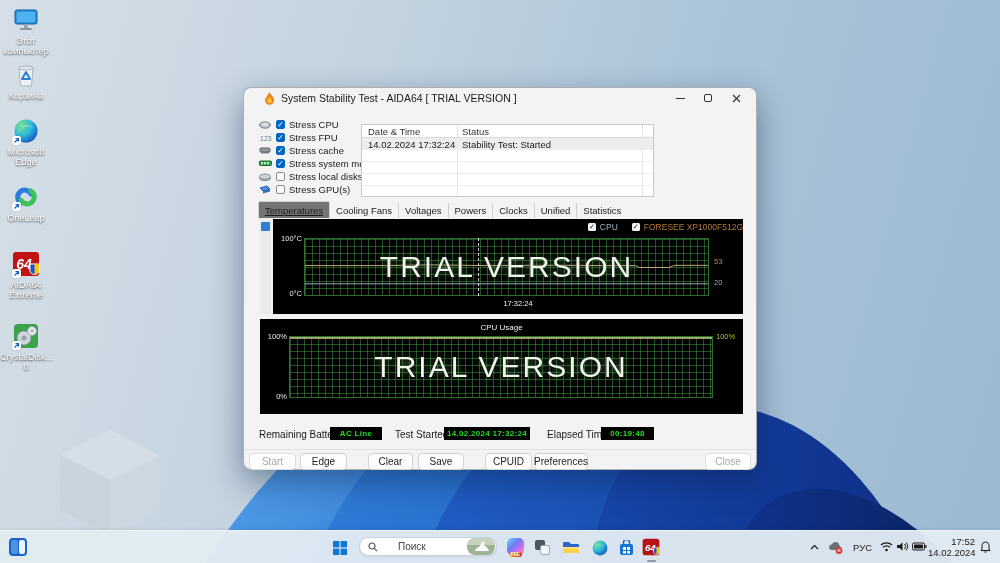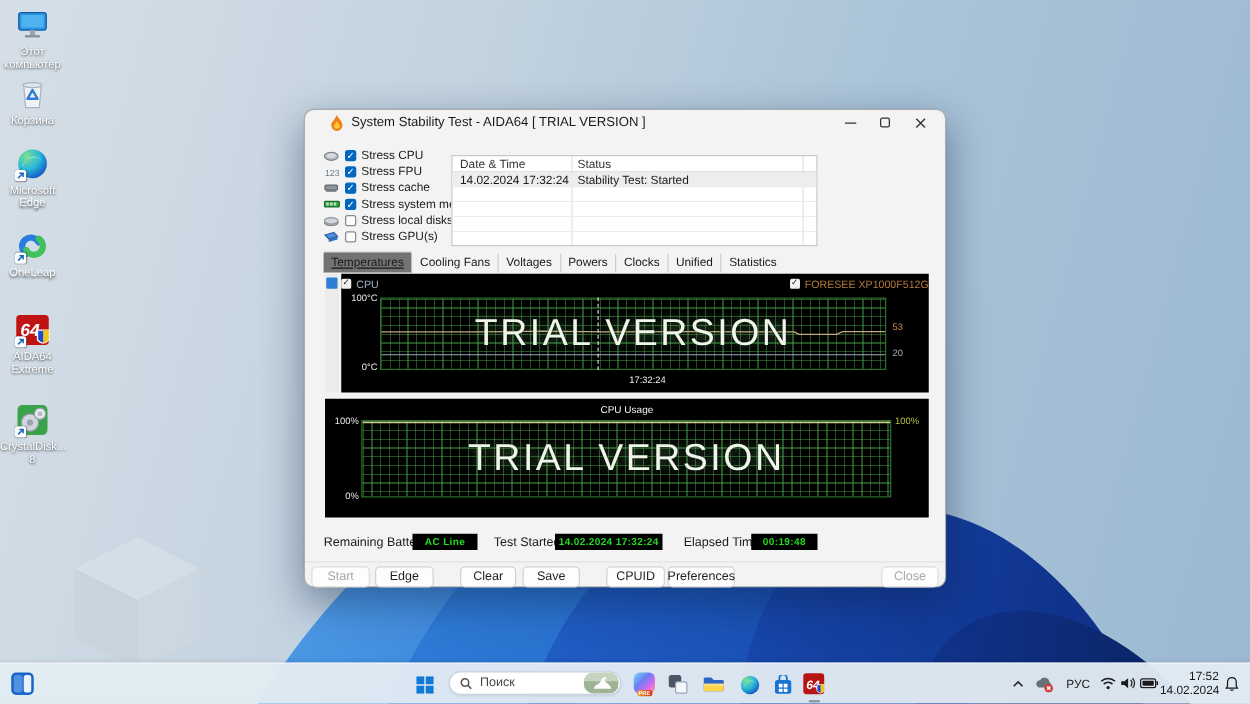--- a/index.html
+++ b/index.html
@@ -55,21 +55,21 @@
   .panel1{left:29px;top:131px;width:470px;height:95px;}
   .panel2{left:16px;top:231px;width:483px;height:95px;}
   .plot{position:absolute;box-sizing:border-box;border:1px solid #2d6e2d;
     background-image:
       repeating-linear-gradient(to right,rgba(70,160,70,.5) 0 1px,transparent 1px 7px),
       repeating-linear-gradient(to bottom,rgba(70,160,70,.5) 0 1px,transparent 1px 7px);}
   .plot1{left:31px;top:19px;width:405px;height:58px;}
   .plot2{left:29px;top:17px;width:424px;height:62px;}
   .axis{position:absolute;font-size:7.5px;color:#e9e9e9;}
   .axis.r{text-align:right;}
-  .legend{position:absolute;left:0;right:0;top:3px;display:flex;justify-content:space-between;gap:14px;align-items:center;}
+  .legend{position:absolute;left:0;right:0;top:3px;display:flex;justify-content:flex-end;gap:14px;align-items:center;}
   .leg-item{display:flex;align-items:center;gap:4px;}
   .leg-cb{width:8px;height:8px;background:#f2f2f2;border-radius:1.5px;display:flex;align-items:center;justify-content:center;}
   .leg-cb::after{content:"✓";font-size:7px;color:#1a1a1a;line-height:8px;}
   .leg-lbl{font-size:8.5px;}
   .watermark{position:absolute;display:flex;align-items:center;justify-content:center;
     font-size:30px;letter-spacing:2px;font-weight:500;color:#edf6e8;
     text-shadow:0 0 2px rgba(0,0,0,.8),0 0 9px rgba(170,255,170,.4);white-space:nowrap;}
   .xmark{position:absolute;border-left:1px dashed rgba(255,255,255,.8);width:0;}
   .xmark-lbl{position:absolute;transform:translateX(-50%);font-size:7.5px;color:#f0f0f0;margin-left:40px;}
   .chart-title{position:absolute;left:0;right:0;top:4px;text-align:center;font-size:8px;color:#f2f2f2;}
@@ -81,21 +81,21 @@
   .btn{position:absolute;top:365px;height:17px;background:#fdfdfd;border:1px solid #d2d2d2;border-radius:4px;
     font-size:10px;color:#1f1f1f;display:flex;align-items:center;justify-content:center;box-sizing:border-box;}
   .btn.disabled{color:#a8a8a8;border-color:#ddd;}
 
   
   .taskbar{position:absolute;left:0;right:0;bottom:0;height:32px;background:rgba(226,235,243,.96);
     border-top:1px solid rgba(255,255,255,.5);box-shadow:0 -1px 3px rgba(0,0,0,.08);}
   .tb-item{position:absolute;display:flex;align-items:center;justify-content:center;}
   .searchbox{position:absolute;left:359px;top:6px;width:138px;height:19px;background:#fff;border:1px solid #c7d2de;
     border-radius:10px;box-sizing:border-box;display:flex;align-items:center;box-shadow:0 1px 2px rgba(0,0,0,.08);}
-  .search-text{font-size:10px;color:#444;margin-left:6px;flex:1;}
+  .search-text{font-size:10px;color:#444;margin-left:20px;flex:1;}
   .search-img{width:28px;height:17px;border-radius:8px;margin-right:1px;overflow:hidden;flex:0 0 auto;}
   .tray{position:absolute;right:0;top:0;width:200px;height:32px;}
   .tray-lbl{position:absolute;font-size:9.5px;color:#1a1a1a;}
   .clockbox{position:absolute;left:128px;top:5px;width:47px;text-align:right;font-size:9.5px;line-height:11px;color:#1a1a1a;}
   .aida-run{position:absolute;left:647px;top:29px;width:9px;height:2px;border-radius:1px;background:#8d9aa7;}
 </style>
 </head>
 <body>
 
 <div class="screen">

